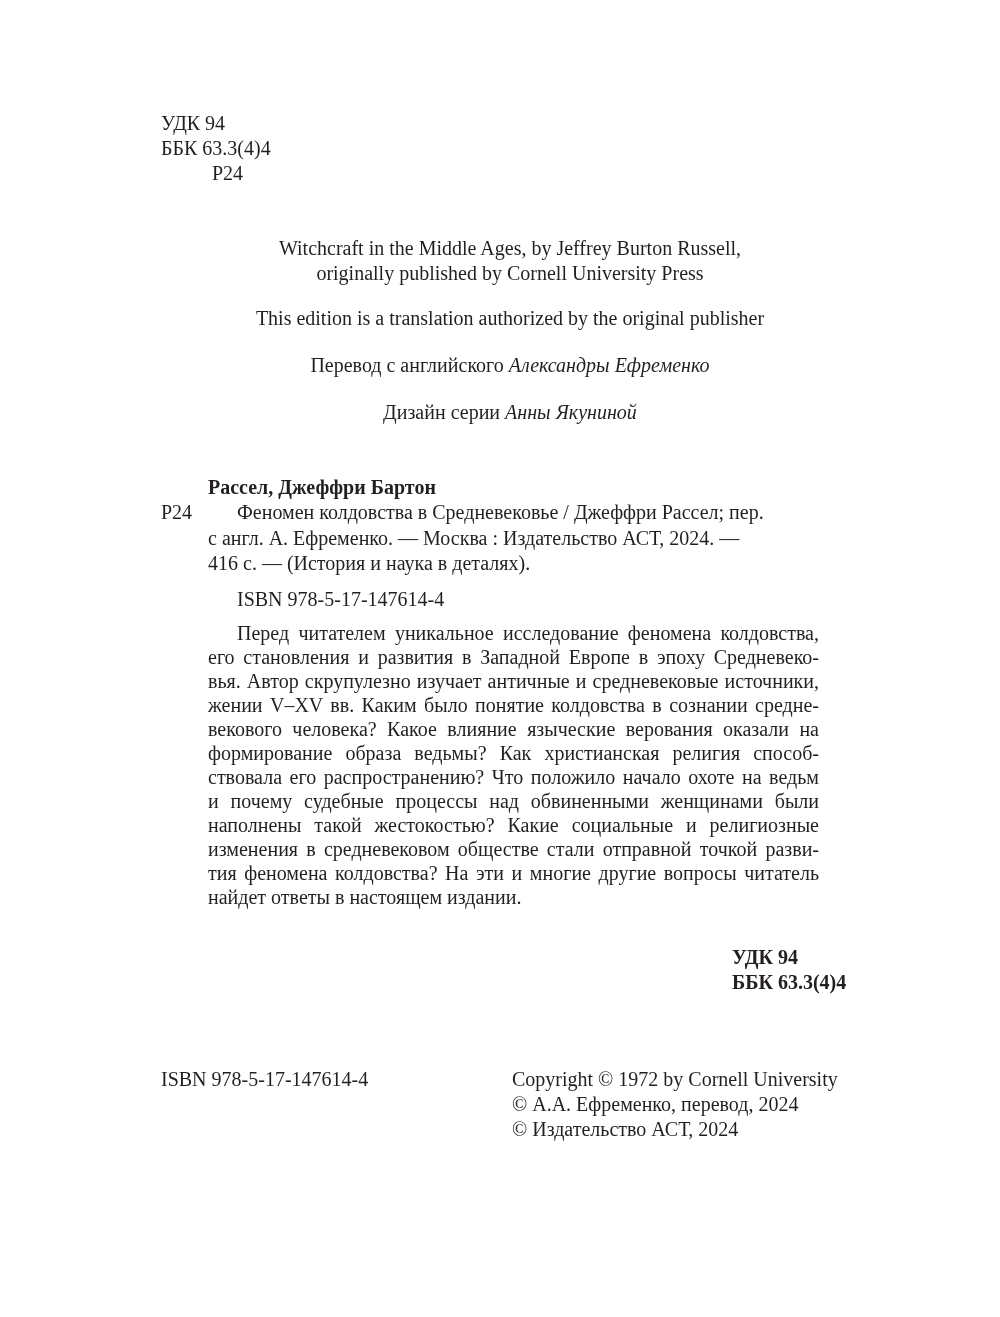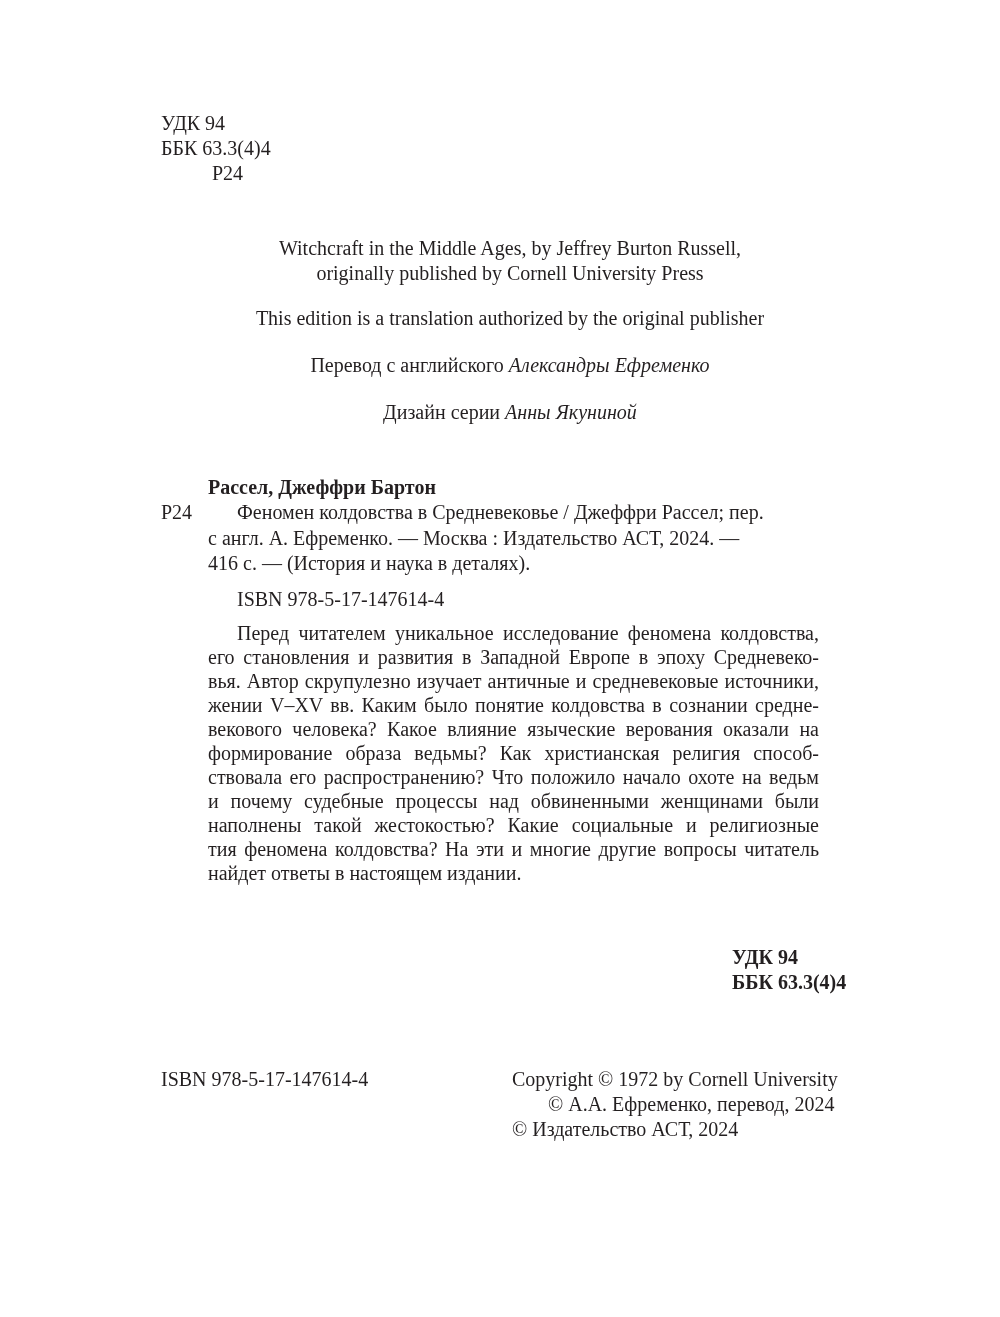--- a/index.html
+++ b/index.html
@@ -58,27 +58,28 @@
 <div class="abs" style="left:208px; top:621px; width:611px;">
   <span class="line just" style="text-indent:29px;">Перед читателем уникальное исследование феномена колдовства,</span>
   <span class="line just">его становления и развития в Западной Европе в эпоху Средневеко-</span>
   <span class="line just">вья. Автор скрупулезно изучает античные и средневековые источники,</span>
   <span class="line just">жении V–XV вв. Каким было понятие колдовства в сознании средне-</span>
   <span class="line just">векового человека? Какое влияние языческие верования оказали на</span>
   <span class="line just">формирование образа ведьмы? Как христианская религия способ-</span>
   <span class="line just">ствовала его распространению? Что положило начало охоте на ведьм</span>
   <span class="line just">и почему судебные процессы над обвиненными женщинами были</span>
   <span class="line just">наполнены такой жестокостью? Какие социальные и религиозные</span>
+  <span class="line just">изменения в средневековом обществе стали отправной точкой разви-</span>
   <span class="line just">тия феномена колдовства? На эти и многие другие вопросы читатель</span>
   <span class="line just last">найдет ответы в настоящем издании.</span>
 </div>
 
 <div>
   <div class="abs line bold" style="left:732px; top:945px;">УДК 94</div>
   <div class="abs line bold" style="left:732px; top:970px;">ББК 63.3(4)4</div>
 </div>
 
 <div>
   <div class="abs line" style="left:161px; top:1067px;">ISBN 978-5-17-147614-4</div>
   <div class="abs line" style="left:512px; top:1067px;">Copyright © 1972 by Cornell University</div>
-  <div class="abs line" style="left:512px; top:1092px;margin-left:36px;">© А.А. Ефременко, перевод, 2024</div>
+  <div class="abs line" style="left:512px; top:1092px;">© А.А. Ефременко, перевод, 2024</div>
   <div class="abs line" style="left:512px; top:1117px;text-align:right;">© Издательство АСТ, 2024</div>
 </div>
 
 </body></html>

